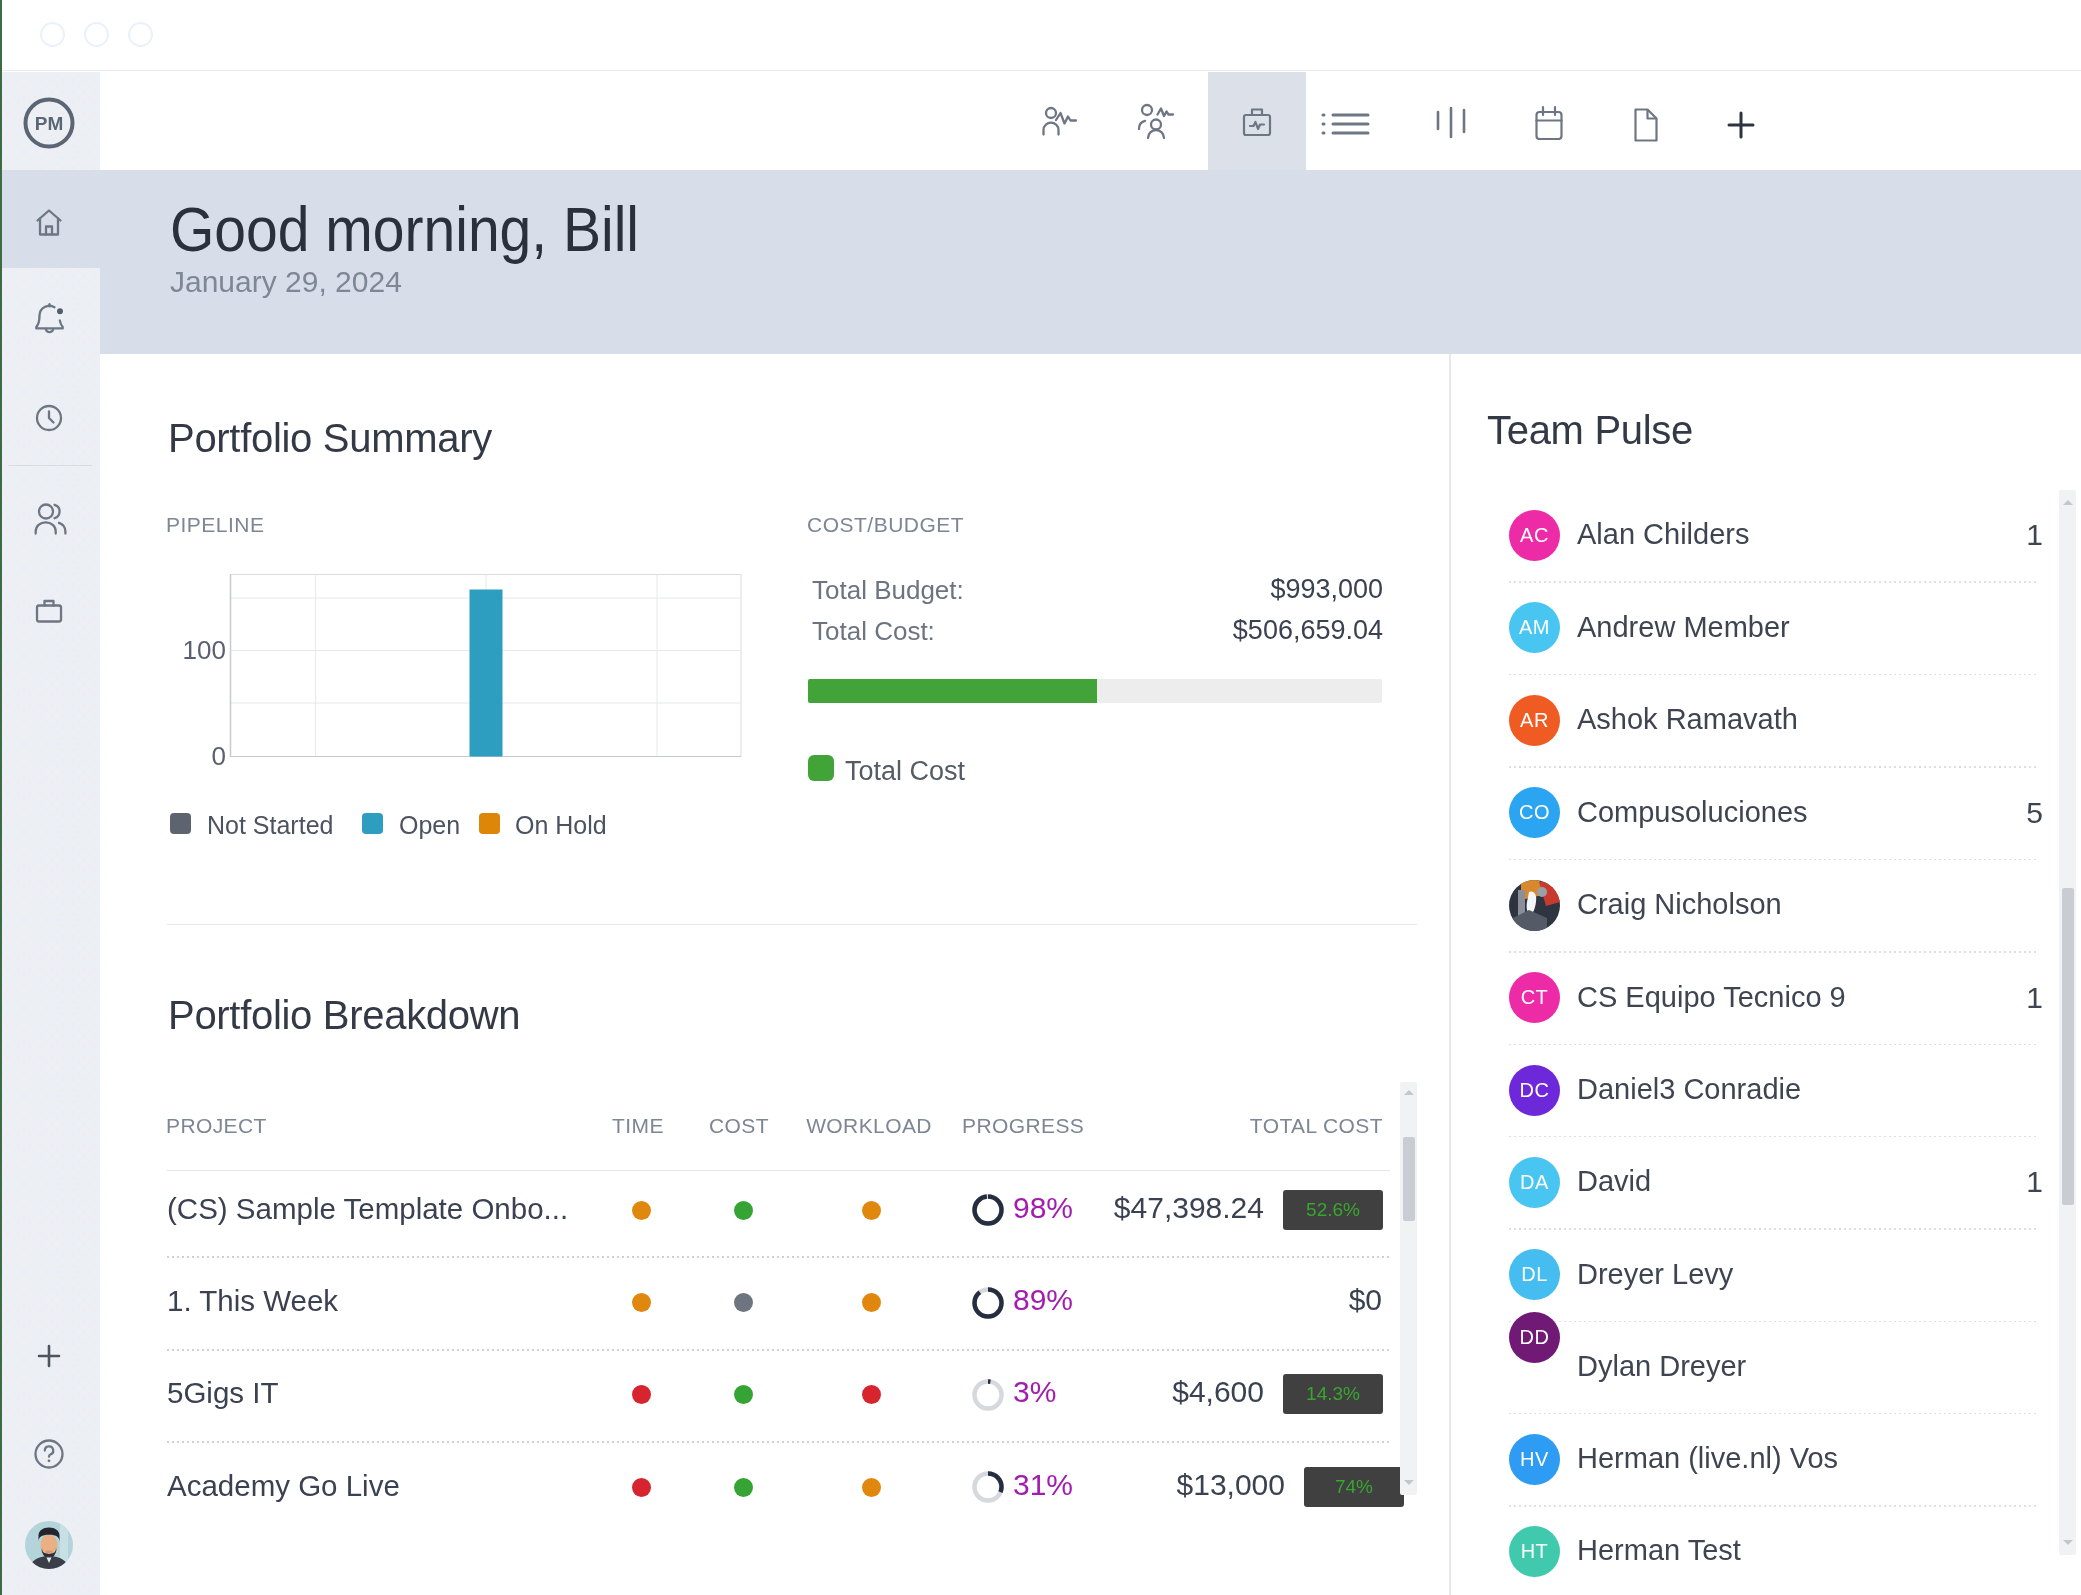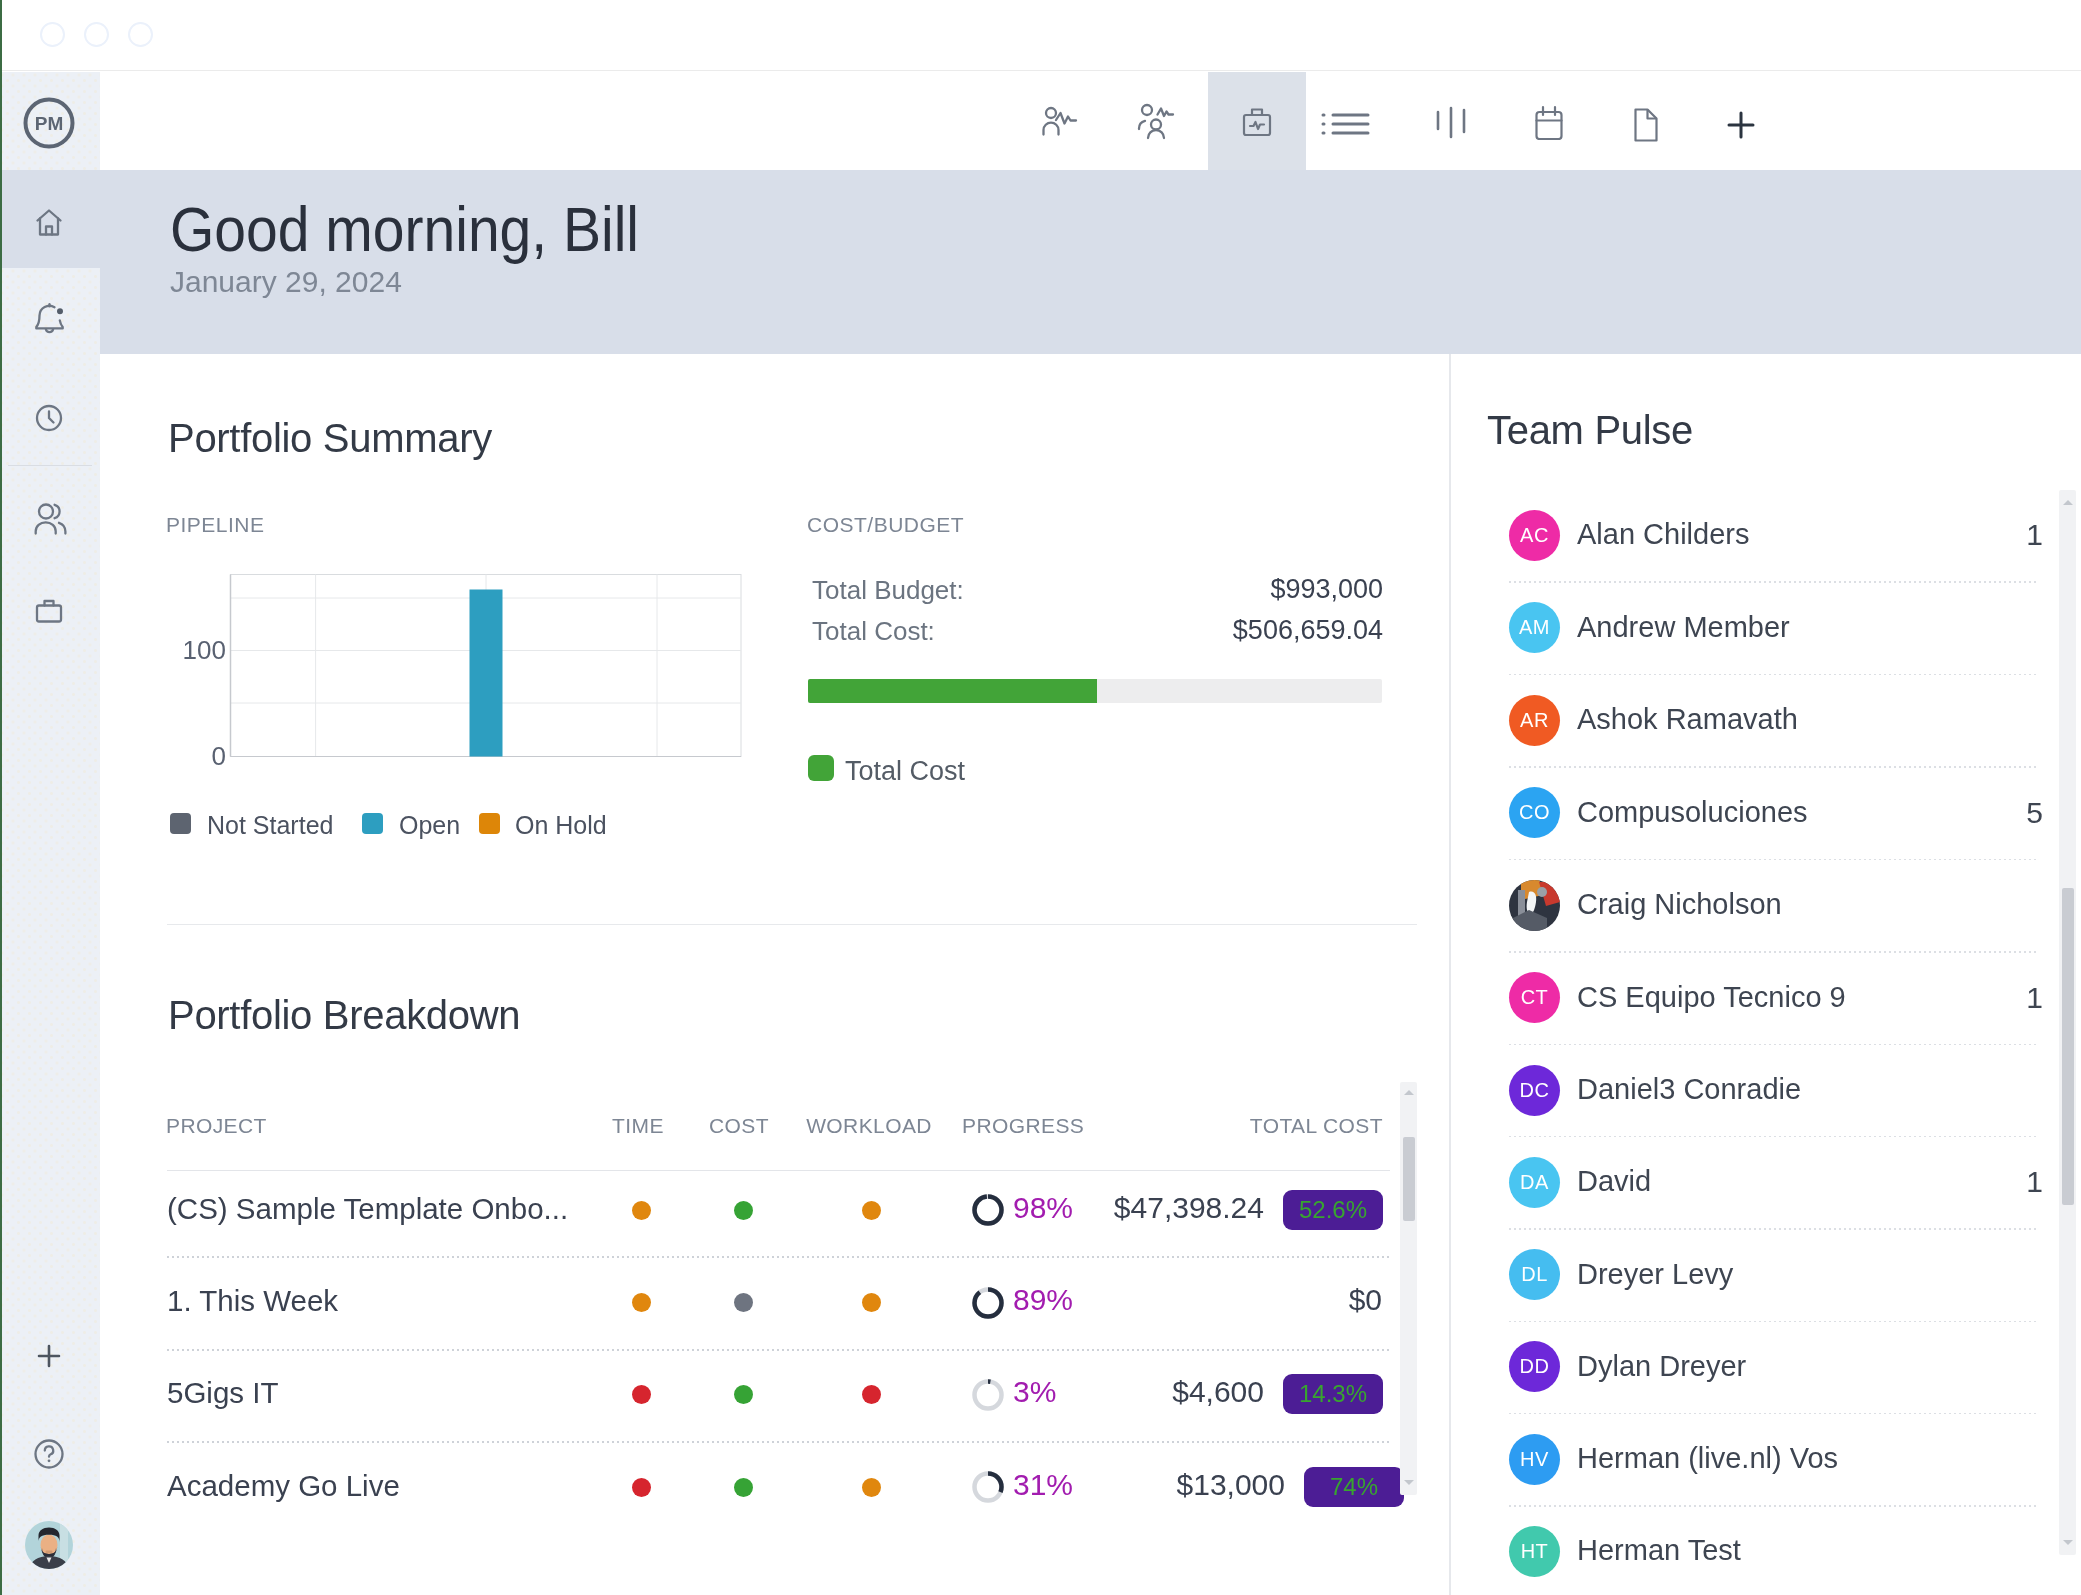--- a/index.html
+++ b/index.html
@@ -22,21 +22,21 @@
 .lbl{font-size:21px;color:#7d8694;letter-spacing:.5px}
 .kv{font-size:26px;color:#6b7480}
 .kval{font-size:27px;color:#3a4150;text-align:right}
 .legtxt{font-size:25px;color:#4b5260}
 .sq{position:absolute;width:21px;height:21px;border-radius:4px}
 .thead{position:absolute;font-size:21px;color:#7d8694;letter-spacing:.4px;white-space:nowrap}
 .pname{position:absolute;font-size:29.5px;color:#3a4150;white-space:nowrap}
 .dot{position:absolute;width:19px;height:19px;border-radius:50%}
 .pct{position:absolute;font-size:30px;color:#a21caf}
 .money{position:absolute;font-size:30px;color:#3a4150;text-align:right}
-.badge{position:absolute;height:40px;border-radius:9px;background:#4c1d95;color:#38a52f;font-size:24px;display:flex;align-items:center;justify-content:center}
+.badge{position:absolute;height:40px;border-radius:3px;background:#404040;color:#38a52f;font-size:19px;display:flex;align-items:center;justify-content:center}
 .dotline{position:absolute;height:1.6px;background:repeating-linear-gradient(90deg,#ced2d8 0 2px,transparent 2px 5px)}
 .tmdiv{position:absolute;height:1.6px;background:repeating-linear-gradient(90deg,#dcdfe4 0 2px,transparent 2px 5px)}
 .av{position:absolute;width:51px;height:51px;border-radius:50%;color:#fff;font-size:20px;display:flex;align-items:center;justify-content:center;letter-spacing:.5px}
 .tname{position:absolute;font-size:29px;color:#3e4551}
 .tnum{position:absolute;font-size:30px;color:#3e4551;text-align:right}
 .sbtrack{position:absolute;background:#f1f2f4;border-radius:2px}
 .sbthumb{position:absolute;background:#c9ccd2;border-radius:2px}
 .arrow{position:absolute;width:0;height:0}
 </style>
 </head>
@@ -330,21 +330,21 @@
 <div class="tname" style="left:1577px;top:1073px">Daniel3 Conradie</div>
 <div class="tmdiv" style="left:1509px;top:1135.5px;width:529px"></div>
 <div class="av" style="left:1509px;top:1156.5px;background:#49c5f1">DA</div>
 <div class="tname" style="left:1577px;top:1165px">David</div>
 <div class="tnum" style="left:1843px;top:1165px;width:200px">1</div>
 <div class="tmdiv" style="left:1509px;top:1228px;width:529px"></div>
 <div class="av" style="left:1509px;top:1249px;background:#45bdf0">DL</div>
 <div class="tname" style="left:1577px;top:1257.5px">Dreyer Levy</div>
 <div class="tnum" style="left:1953px;top:1257.5px;width:200px">16</div>
 <div class="tmdiv" style="left:1509px;top:1320.5px;width:529px"></div>
-<div class="av" style="left:1509px;top:1341px;background:#6d28d9">DD</div>
+<div class="av" style="left:1509px;top:1312px;background:#701a75">DD</div>
 <div class="tname" style="left:1577px;top:1349.5px">Dylan Dreyer</div>
 <div class="tmdiv" style="left:1509px;top:1412.5px;width:529px"></div>
 <div class="av" style="left:1509px;top:1433.5px;background:#2d9cf2">HV</div>
 <div class="tname" style="left:1577px;top:1442px">Herman (live.nl) Vos</div>
 <div class="tmdiv" style="left:1509px;top:1505px;width:529px"></div>
 <div class="av" style="left:1509px;top:1525.5px;background:#41c9ad">HT</div>
 <div class="tname" style="left:1577px;top:1534px">Herman Test</div>
 
 <div class="sbtrack" style="left:2059px;top:490px;width:17px;height:1065px"></div>
 <div class="sbthumb" style="left:2061.5px;top:888px;width:12px;height:317px"></div>

